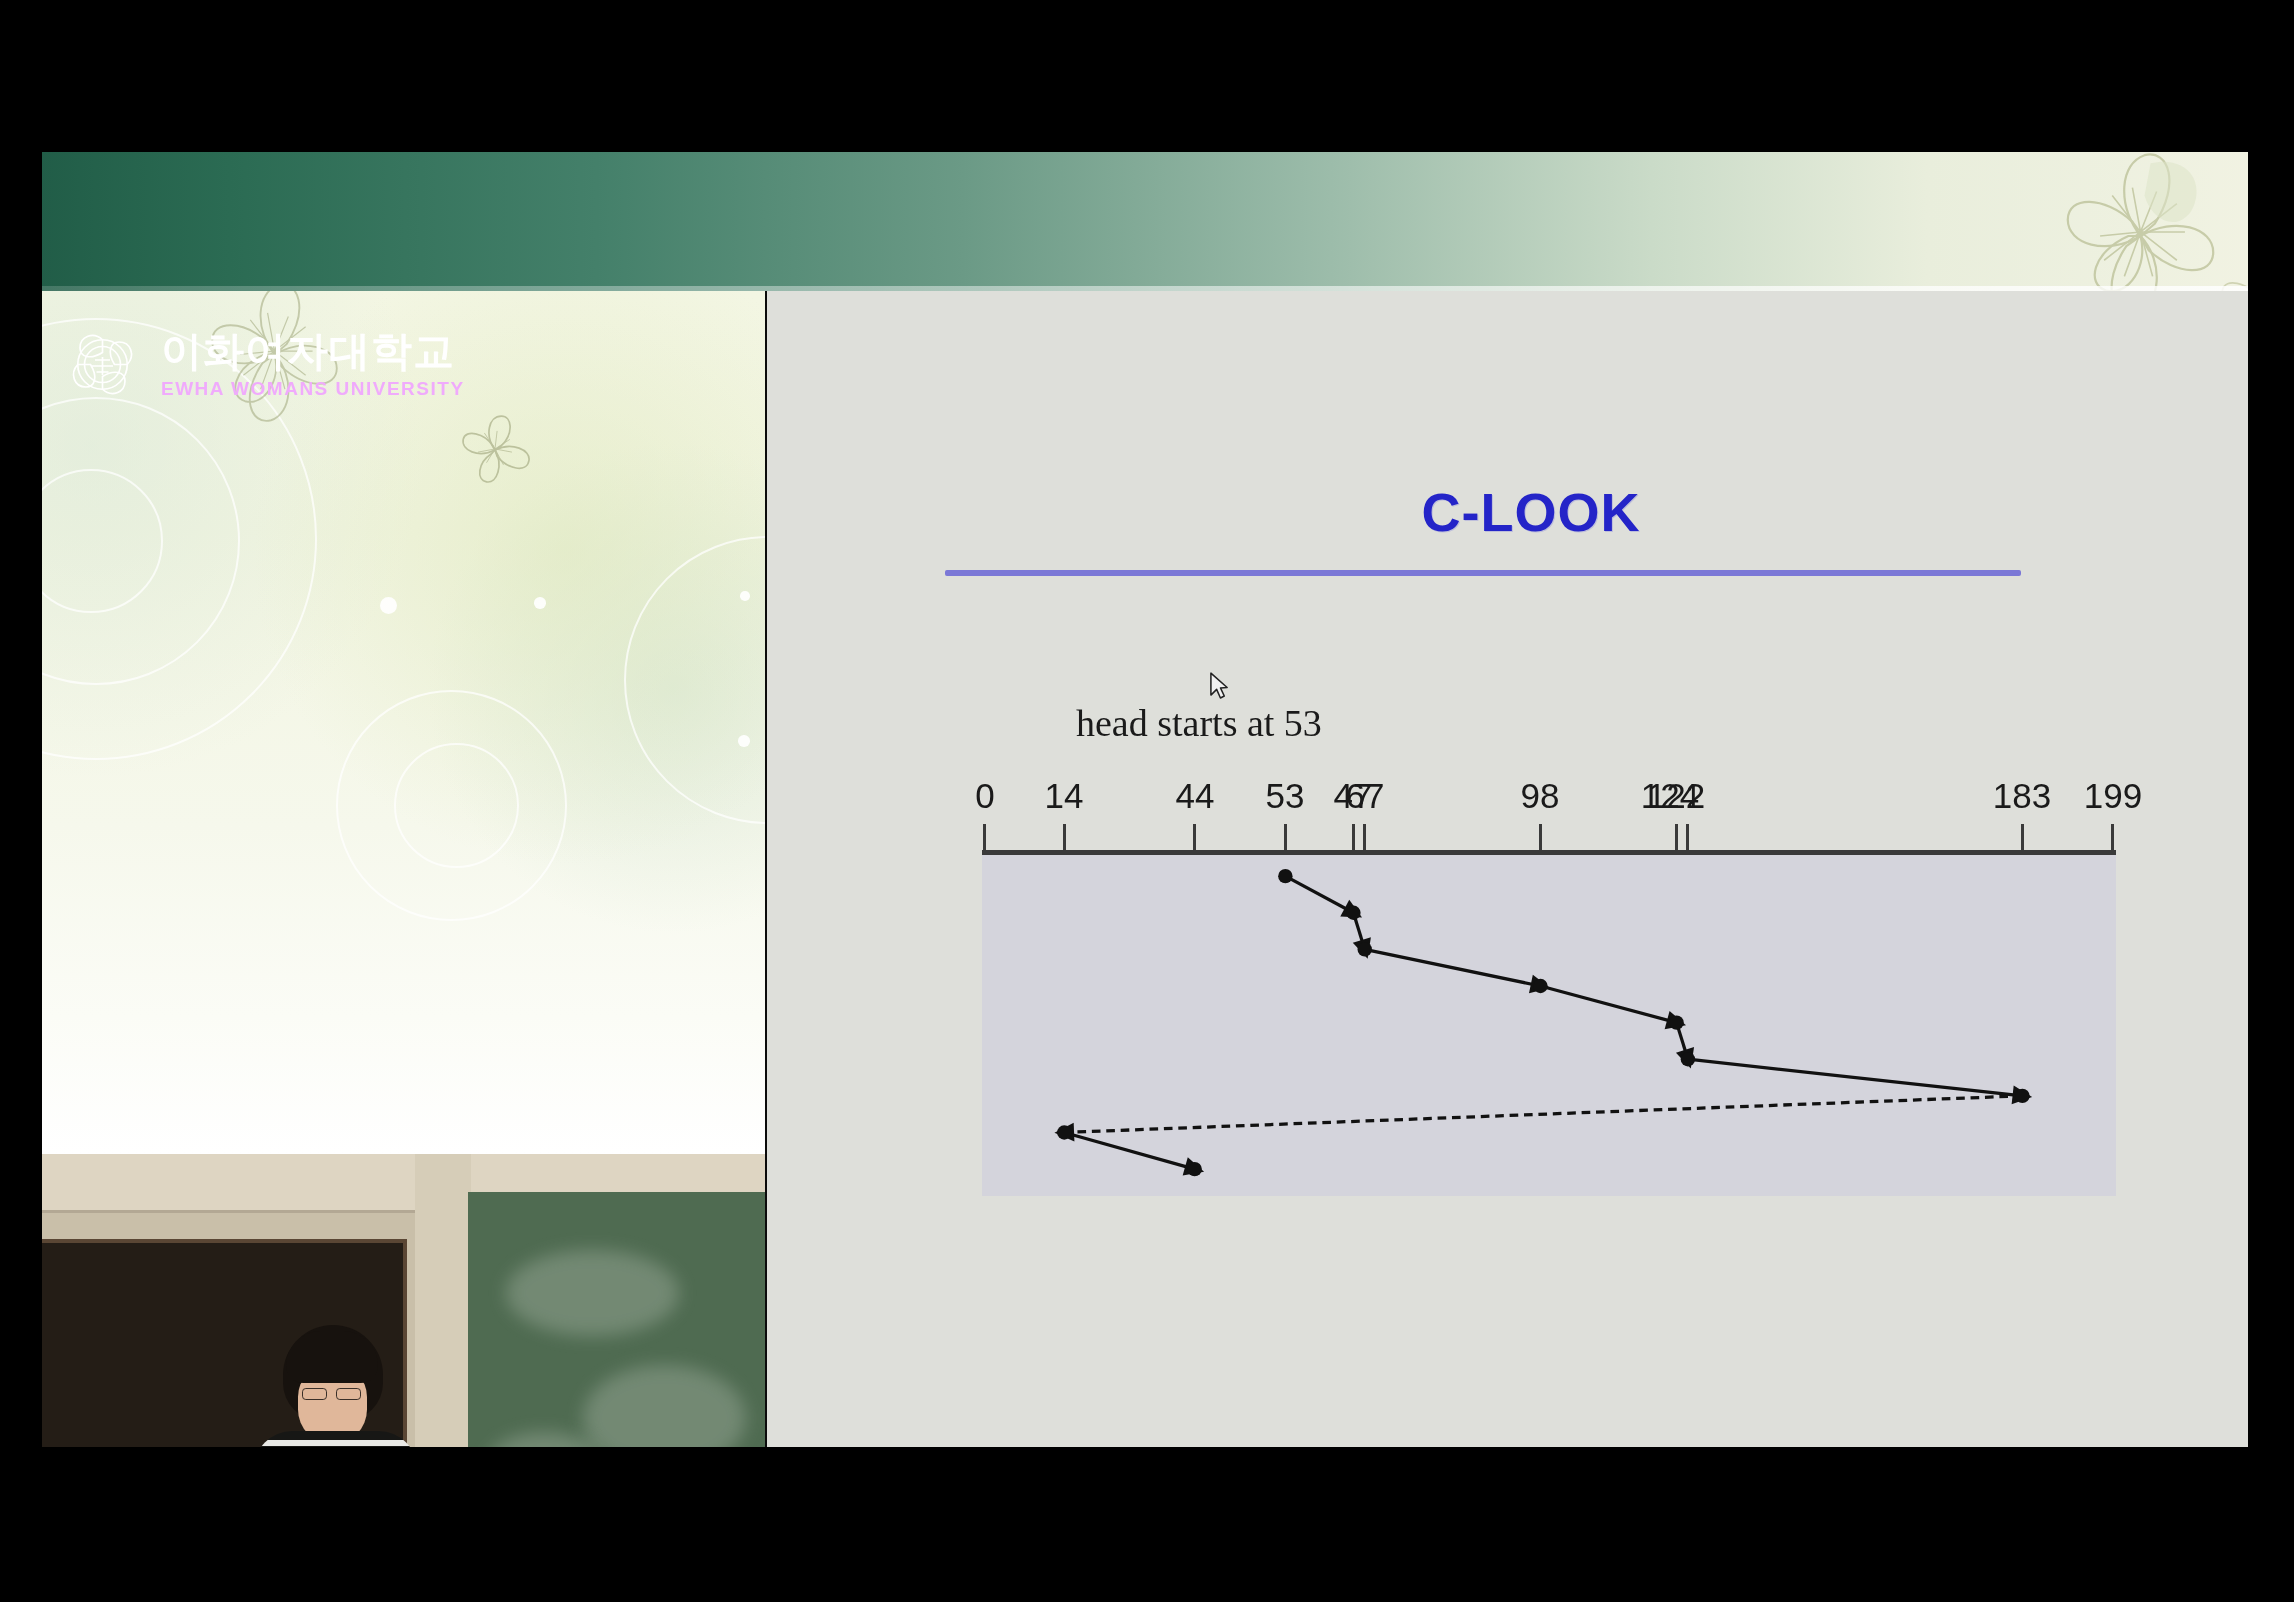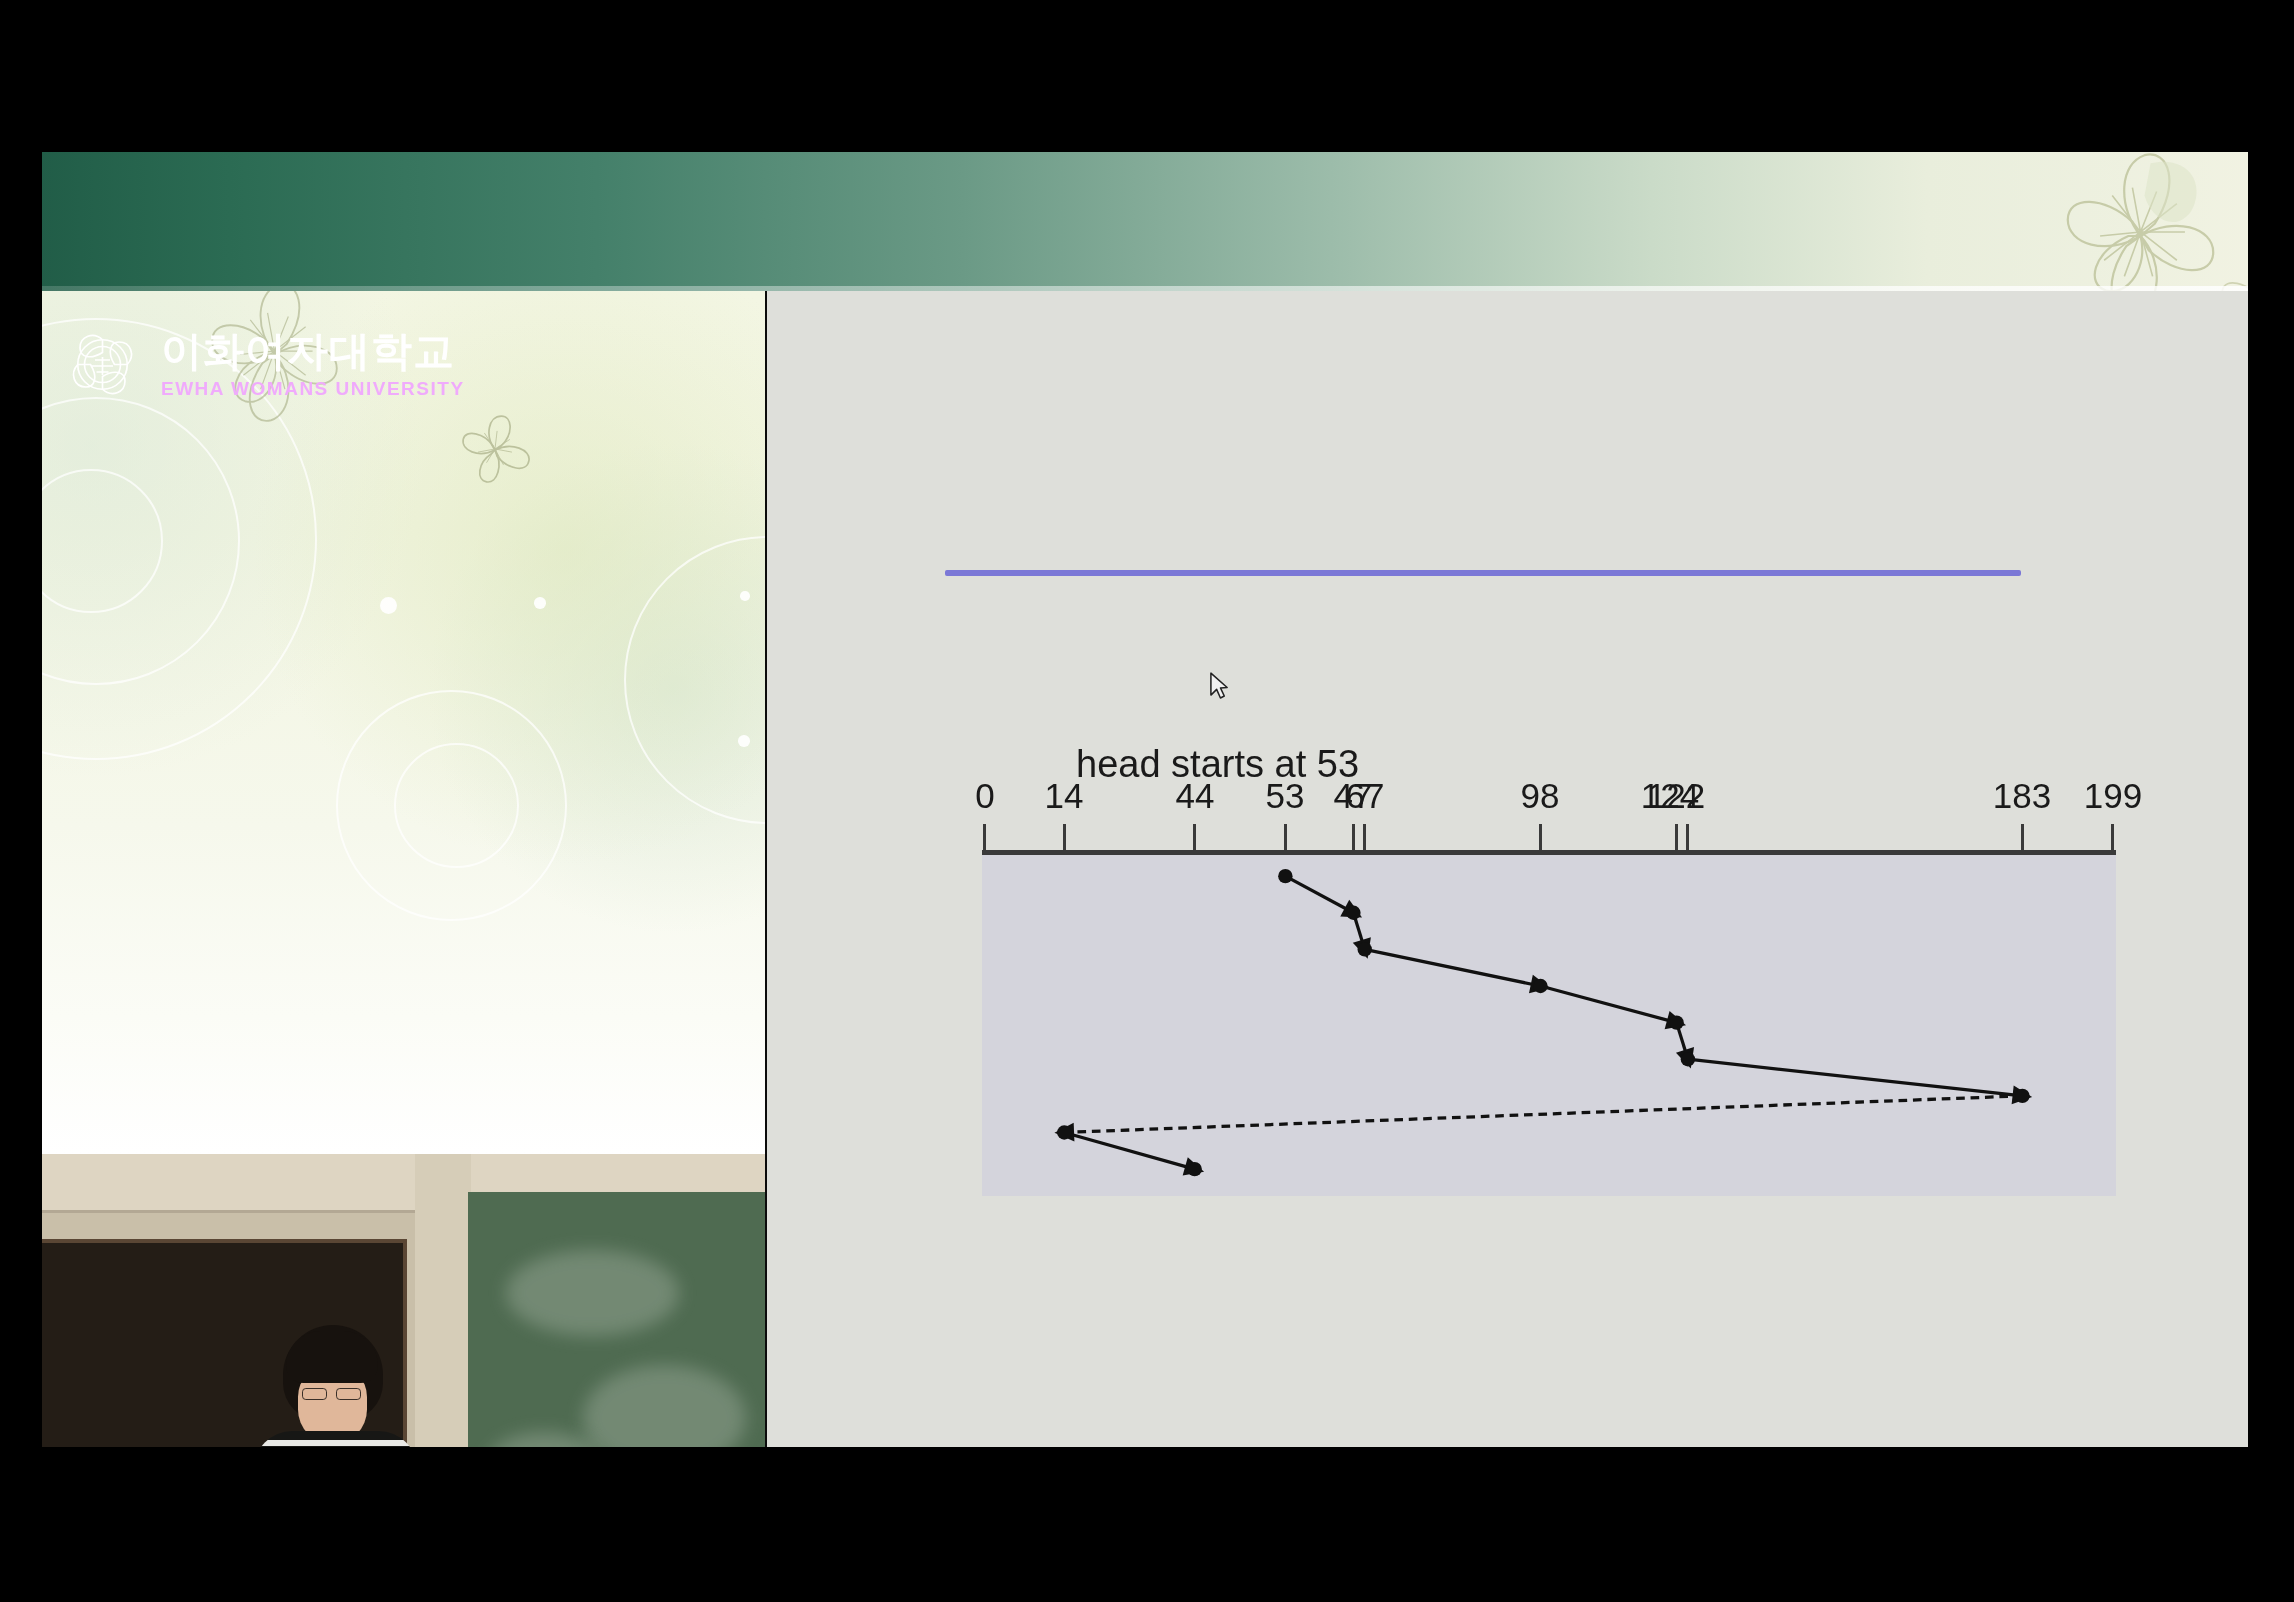--- a/index.html
+++ b/index.html
@@ -101,21 +101,21 @@
   #titleRule {
     position:absolute; left:178px; top:279px; width:1076px; height:5.8px;
     background:#7b78d6; border-radius:1.9px;
   }
 
   #queueLine1, #queueLine2 {
     position:absolute; color:#1a1a1a; font-size:38px; font-weight:400;
     font-family:"Liberation Sans", sans-serif; white-space:pre;
   }
   #queueLine1 { left:309px; top:381px; }
-  #queueLine2 { left:309px; top:452px; }
+  #queueLine2 { left:309px; top:410px;font-family:Liberation Serif, serif; }
 
   #cursor { position:absolute; left:442px; top:381px; width:21px; height:29px; }
 
   
   #chart { position:absolute; left:215px; top:485px; width:1134px; height:423px; }
   #axisLabels { position:absolute; left:0; top:0; width:100%; height:42px; }
   .axl { position:absolute; top:0; transform:translateX(-50%); color:#1a1a1a;
          font-size:35px; font-family:"Liberation Sans", sans-serif; white-space:nowrap; }
   #axisWrap { position:absolute; left:0; top:48px; width:100%; height:31px; }
   .tick { position:absolute; top:0; width:2.9px; height:27px; background:#3a3a3a; }
@@ -238,20 +238,21 @@
         <div class="p-glass" style="left:54px;"></div>
         <div class="p-glass" style="left:88px;"></div>
         <div class="p-body"></div>
 
       </div>
 
     </div>
 
     <div id="slide">
 
+      <div id="slideTitle">C-LOOK</div>
       <div id="titleRule"></div>
 
       <div id="queueLine2">head starts at 53</div>
 
       <svg id="cursor" viewBox="0 0 22 30">
         <path d="M2 1 L2 24 L8 18 L12 27 L16 25 L12 16.5 L19 16 Z" fill="#f2f2f2" stroke="#222" stroke-width="1.6" stroke-linejoin="round"></path>
       </svg>
 
       <div id="chart">
         <div id="axisLabels">

